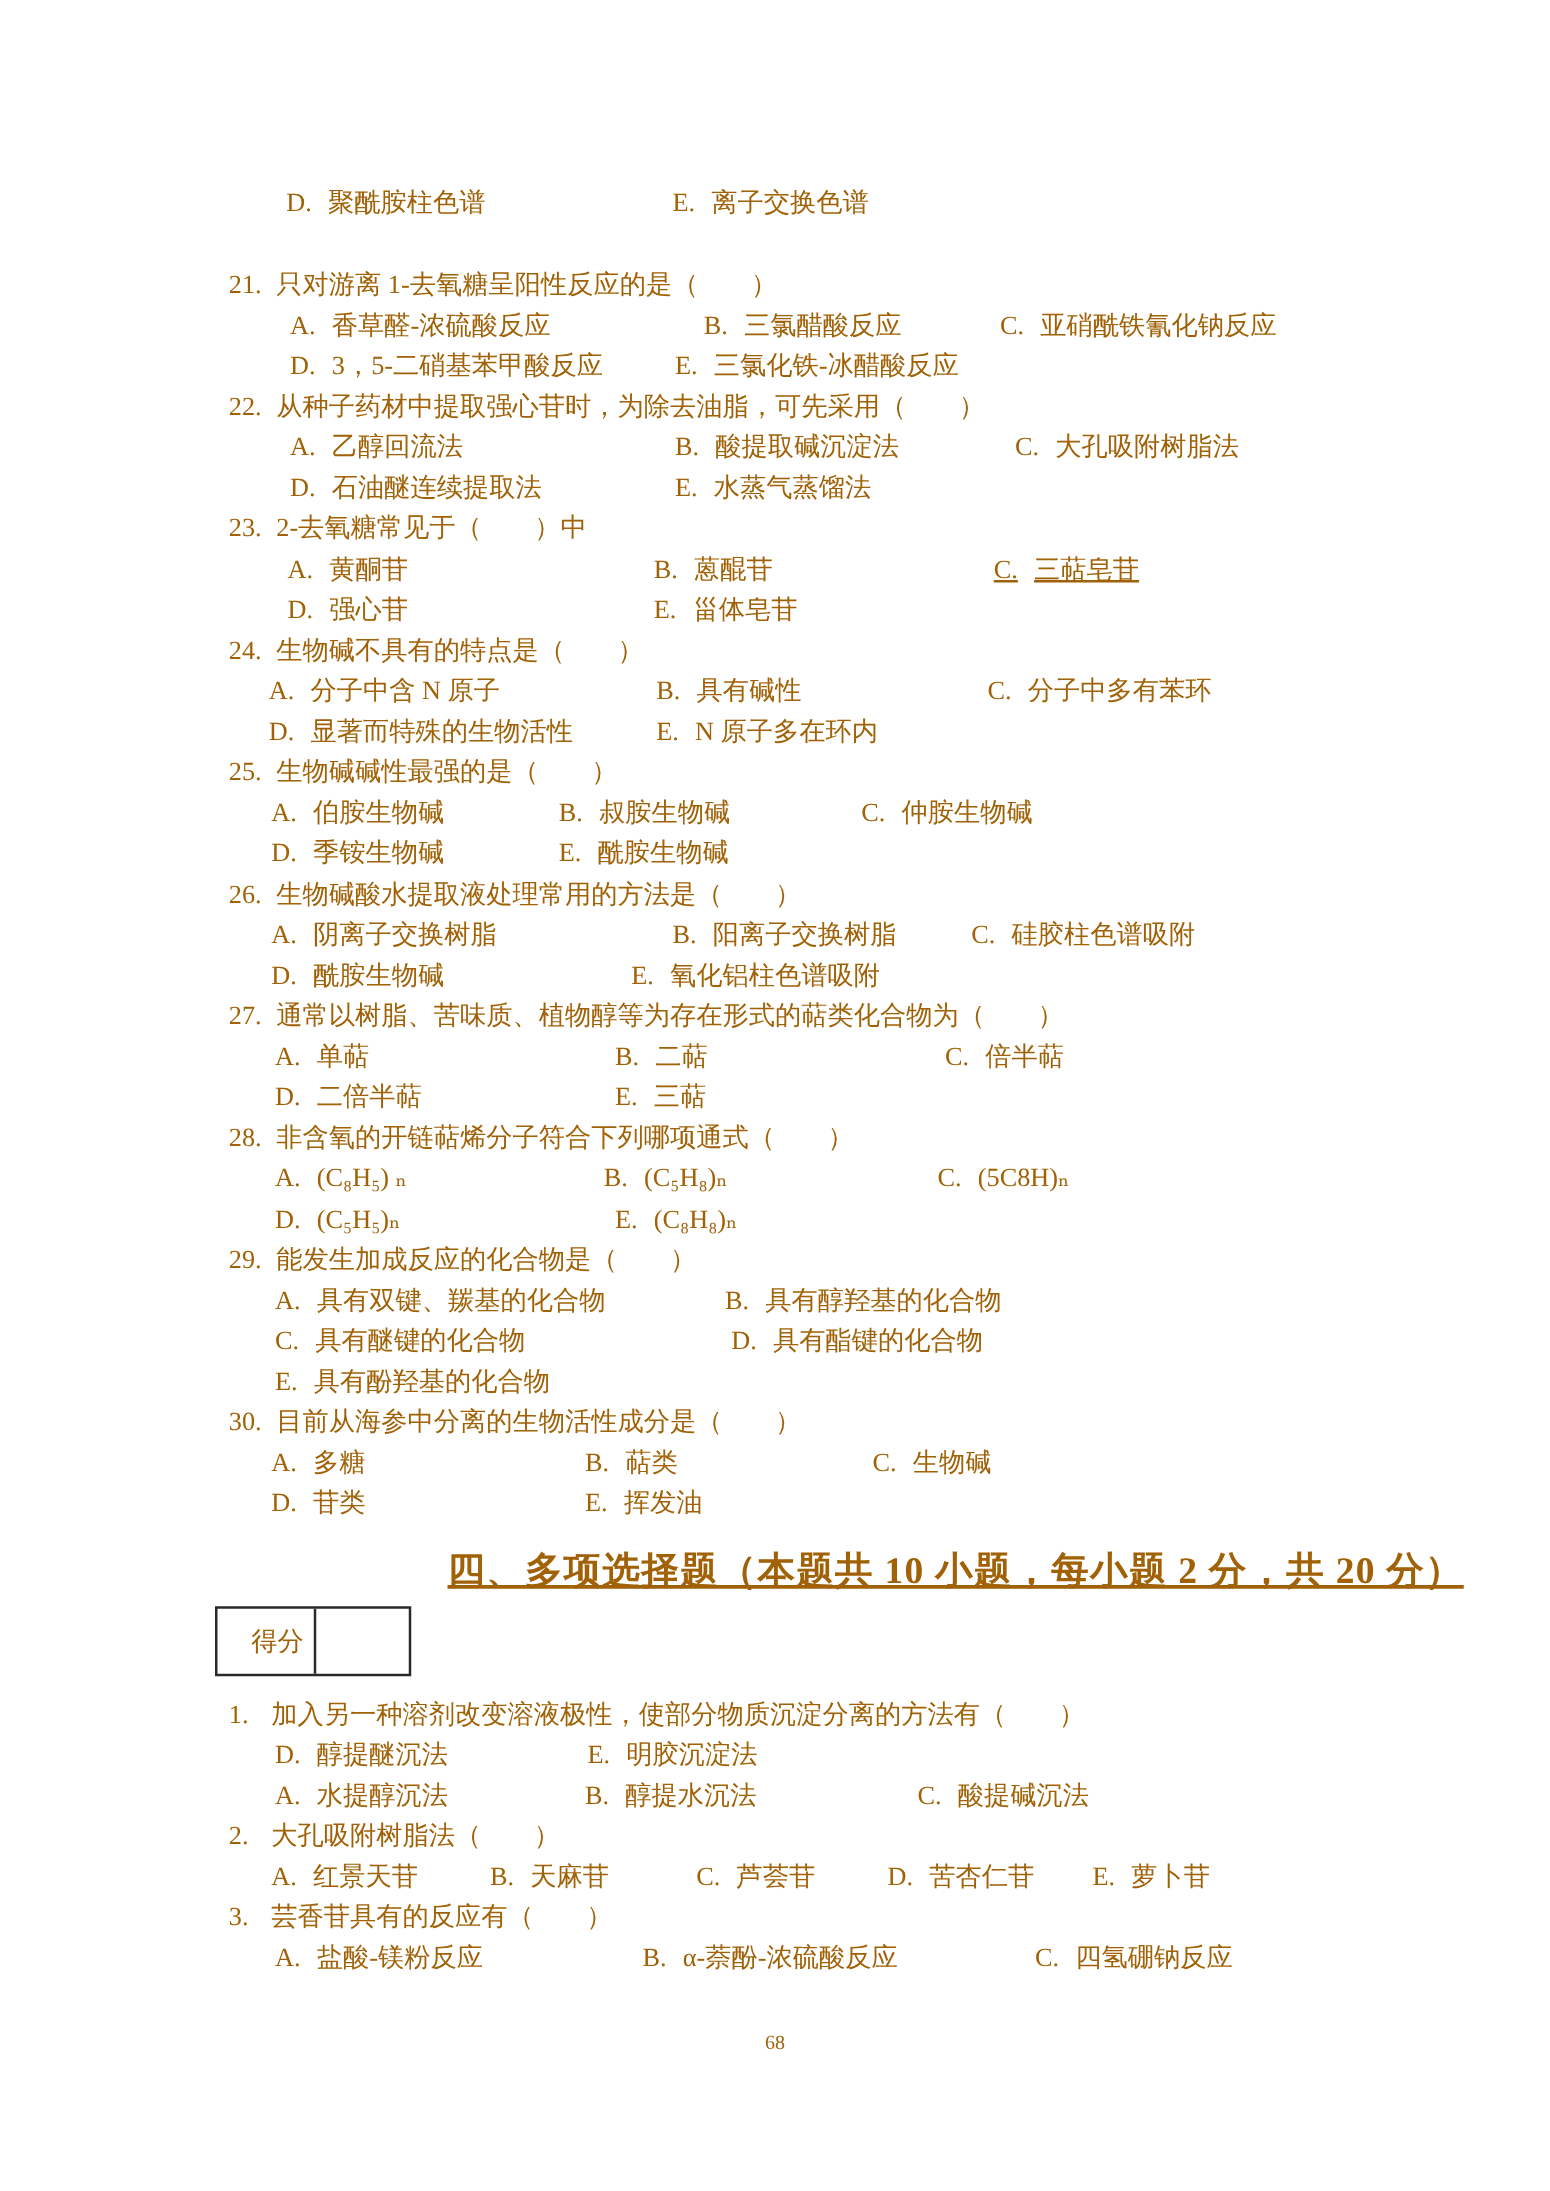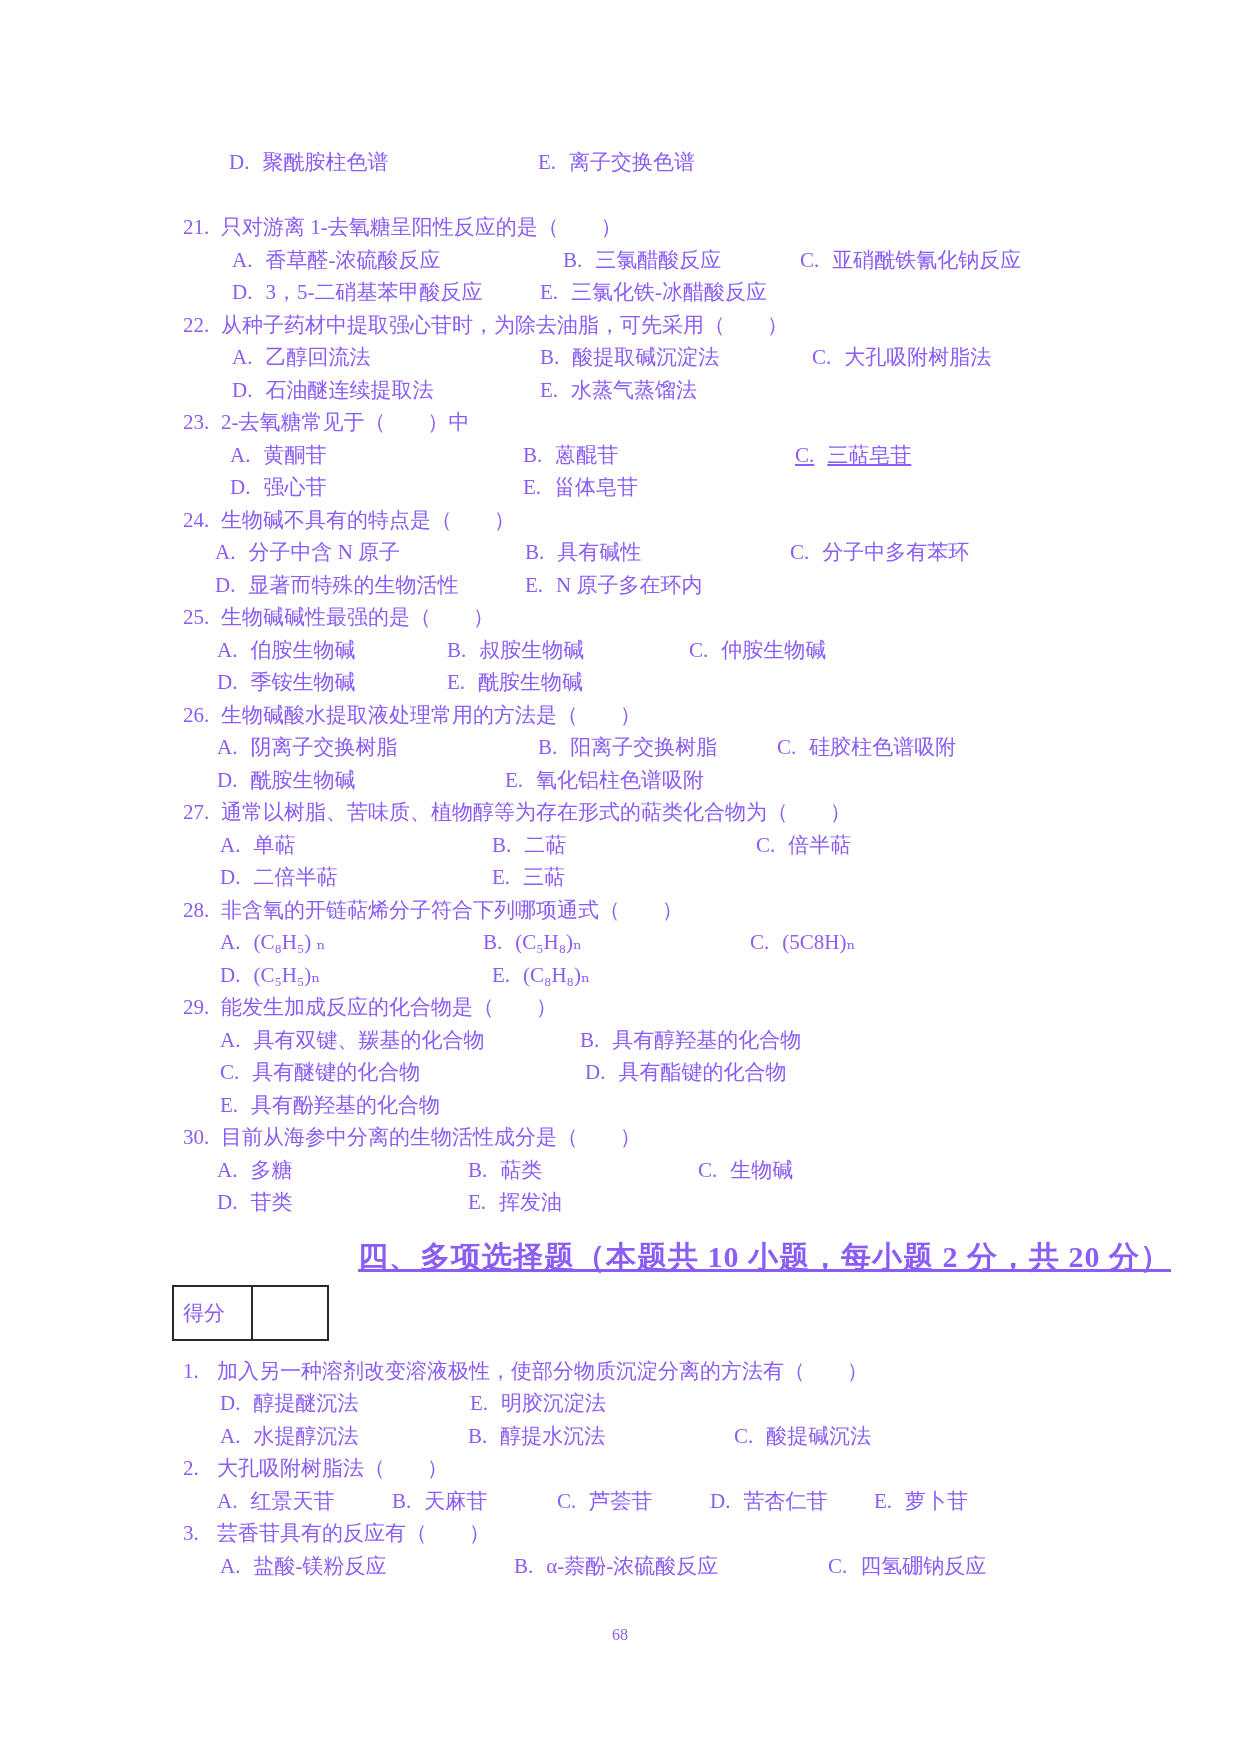--- a/index.html
+++ b/index.html
@@ -1,39 +1,39 @@
 <!DOCTYPE html>
 <html><head>
 <meta charset="utf-8">
 <style>
   html,body{margin:0;padding:0;background:#fff;}
   .page{
     position:relative;width:1240px;height:1753px;background:#fff;overflow:hidden;
     font-family:"Liberation Serif","DejaVu Serif",serif;
-    font-size:21px;color:#8b5cf6;
+    font-size:21px;color:#a16207;
   }
   .line{position:relative;height:32.5px;line-height:32.5px;white-space:nowrap;}
   .stem-row{padding-left:183px;}
   .q-num{display:inline-block;min-width:38px;}
   .sec4 .q-num{min-width:34px;}
   .opt{position:absolute;top:0;}
   .opt-label{margin-right:13px;}
   #block-single{padding-top:146px;}
   .section-title{
     margin:20px 0 0 358px;height:36px;line-height:36px;
     font-size:30px;font-weight:bold;letter-spacing:1px;text-decoration:underline;
   }
   .score-box{
     margin:10px 0 0 172px;width:157px;height:56px;
     border:2px solid #2a2a2a;display:flex;box-sizing:border-box;background:#fff;
   }
   .score-cell{box-sizing:border-box;height:100%;}
   .score-cell.label{
     width:79px;border-right:2px solid #2a2a2a;
-    display:flex;align-items:center;padding-left:9px;
+    display:flex;align-items:center;padding-left:27px;
   }
   .score-cell.value{flex:1;}
   #block-multi{margin-top:14px;}
   .page-number{
     position:absolute;top:1626px;left:0;right:0;
     text-align:center;font-size:16px;
   }
 </style>
 </head>
 <body>

